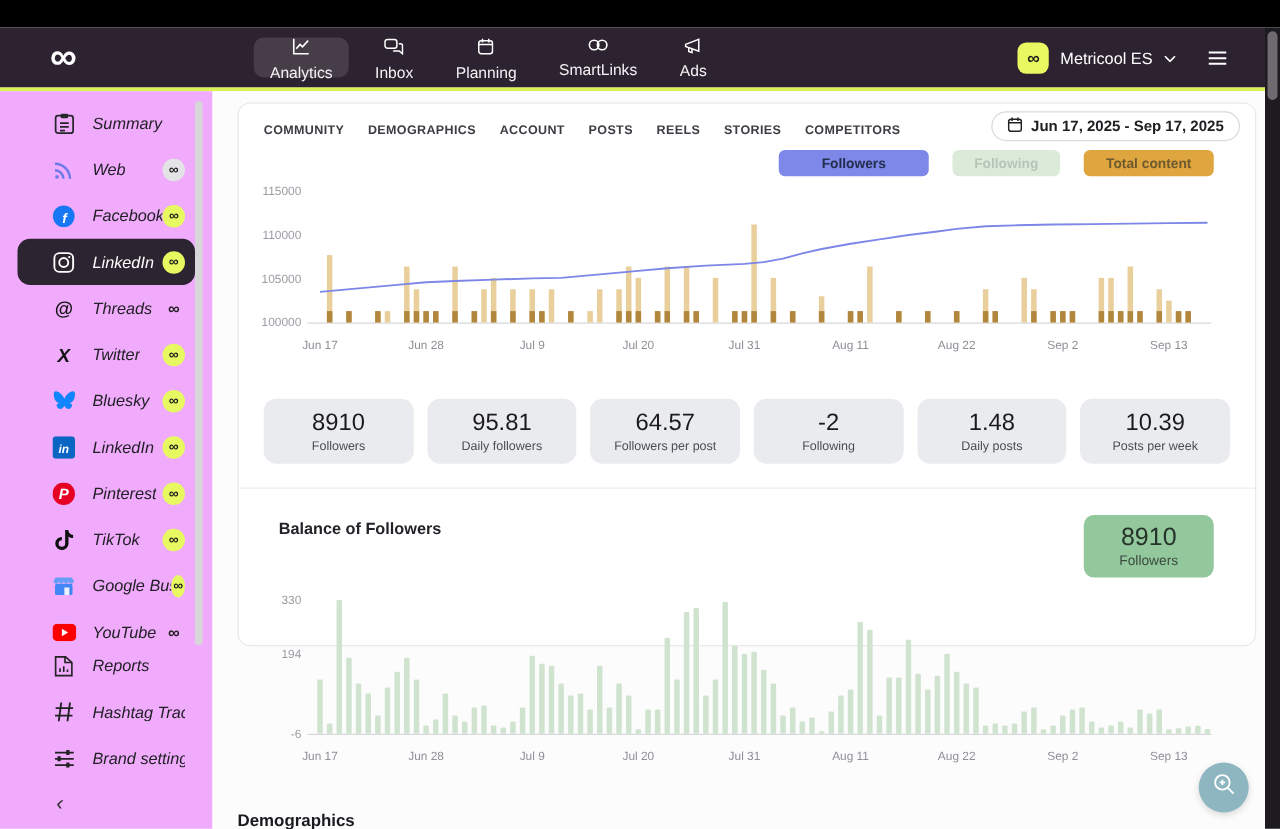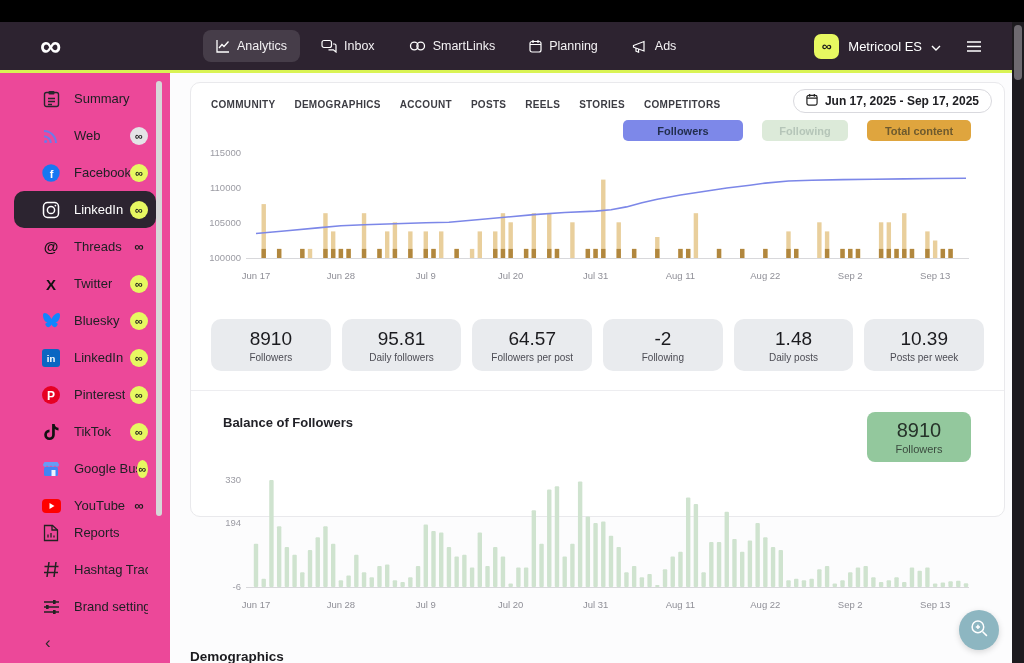--- a/index.html
+++ b/index.html
@@ -5,33 +5,33 @@
   * { margin:0; padding:0; box-sizing:border-box; }
   html,body { width:1024px; height:663px; overflow:hidden; background:#fff;
               font-family:"Liberation Sans", sans-serif; }
   .black-strip { position:absolute; top:0; left:0; width:1024px; height:22px; background:#000; }
   .topbar { position:absolute; top:22px; left:0; right:12px; height:48px; background:#2d2330;
             display:flex; align-items:center; }
   .lime-line { position:absolute; top:70px; left:0; right:12px; height:3px; background:#d9f354; }
   .brand-logo { margin-left:40px; color:#fff; font-size:30px; font-weight:bold; line-height:44px; }
   .topnav { position:absolute; left:203px; display:flex; gap:8px; align-items:center; }
   .nav-chip { height:32px; border-radius:8px; display:flex; align-items:center; gap:7px;
-              padding:0 13px; color:#f4f2f4; font-size:12.5px; cursor:pointer; }
+              padding:0 13px; color:#f4f2f4; font-size:12.5px; cursor:pointer;flex-direction:column; }
   .nav-chip.active { background:rgba(255,255,255,0.12); }
   .account { position:absolute; right:30px; display:flex; align-items:center; gap:9px; }
   .avatar { width:25px; height:25px; border-radius:7px; background:#e7f861; color:#1a1a1a;
             display:flex; align-items:center; justify-content:center; font-weight:bold; font-size:14px; }
   .account-name { color:#fff; font-size:13px; }
   .burger { margin-left:16px; display:flex; align-items:center; }
 
   .page-scroll { position:absolute; top:22px; right:0; width:12px; bottom:0; background:#1d1b1f; }
   .page-scroll .thumb { position:absolute; top:3px; left:2px; width:8px; height:55px;
                         background:#6e6a70; border-radius:4px; }
 
-  .sidebar { position:absolute; top:73px; left:0; width:170px; bottom:0; background:#ec4899; }
+  .sidebar { position:absolute; top:73px; left:0; width:170px; bottom:0; background:#f0abfc;font-style:italic; }
   .side-list { padding-top:7px; }
   .side-item { height:37px; margin:0 14px; border-radius:10px; display:flex; align-items:center;
                padding:0 8px 0 26px; cursor:pointer; }
   .side-item.compact { margin-top:-10px; }
   .side-item.active { background:#2c2430; color:#fff; }
   .side-icon { width:22px; display:flex; justify-content:center; margin-right:12px; flex:0 0 22px; }
   .side-label { font-size:13px; color:#202025; white-space:nowrap; overflow:hidden; }
   .side-item.active .side-label { color:#fff; }
   .badge { margin-left:auto; width:18px; height:18px; border-radius:50%; display:flex;
            align-items:center; justify-content:center; font-size:11px; font-weight:bold; color:#1d1d1d; }
@@ -95,35 +95,35 @@
         <span style="display: flex;">
           <svg width="16" height="14" viewBox="0 0 16 14" fill="none" stroke="#fff" stroke-width="1.2">
             <rect x="1" y="1.5" width="9.5" height="7" rx="2"></rect>
             <path d="M12 5h1.5a1.5 1.5 0 0 1 1.5 1.5V13l-2.7-2.2H7.5"></path>
           </svg>
         </span>
         <span>Inbox</span>
       </div>
       <div class="nav-chip">
         <span style="display: flex;">
+          <svg width="13" height="14" viewBox="0 0 13 14" fill="none" stroke="#fff" stroke-width="1.2">
+            <rect x="1" y="2.5" width="11" height="10.5" rx="2"></rect>
+            <path d="M1 5.5h11M4 1v3M9 1v3"></path>
+          </svg>
+        </span>
+        <span>Planning</span>
+      </div>
+      <div class="nav-chip">
+        <span style="display: flex;">
           <svg width="17" height="12" viewBox="0 0 17 12" fill="none" stroke="#fff" stroke-width="1.3">
             <circle cx="5.3" cy="6" r="3.8"></circle>
             <circle cx="11.7" cy="6" r="3.8"></circle>
           </svg>
         </span>
         <span>SmartLinks</span>
-      </div>
-      <div class="nav-chip">
-        <span style="display: flex;">
-          <svg width="13" height="14" viewBox="0 0 13 14" fill="none" stroke="#fff" stroke-width="1.2">
-            <rect x="1" y="2.5" width="11" height="10.5" rx="2"></rect>
-            <path d="M1 5.5h11M4 1v3M9 1v3"></path>
-          </svg>
-        </span>
-        <span>Planning</span>
       </div>
       <div class="nav-chip">
         <span style="display: flex;">
           <svg width="16" height="13" viewBox="0 0 16 13" fill="none" stroke="#fff" stroke-width="1.2">
             <path d="M1.5 5.5l10.5-4v9.5l-10.5-3.8z"></path>
             <path d="M4 8v3.2l2.6 1V9"></path>
           </svg>
         </span>
         <span>Ads</span>
       </div>

